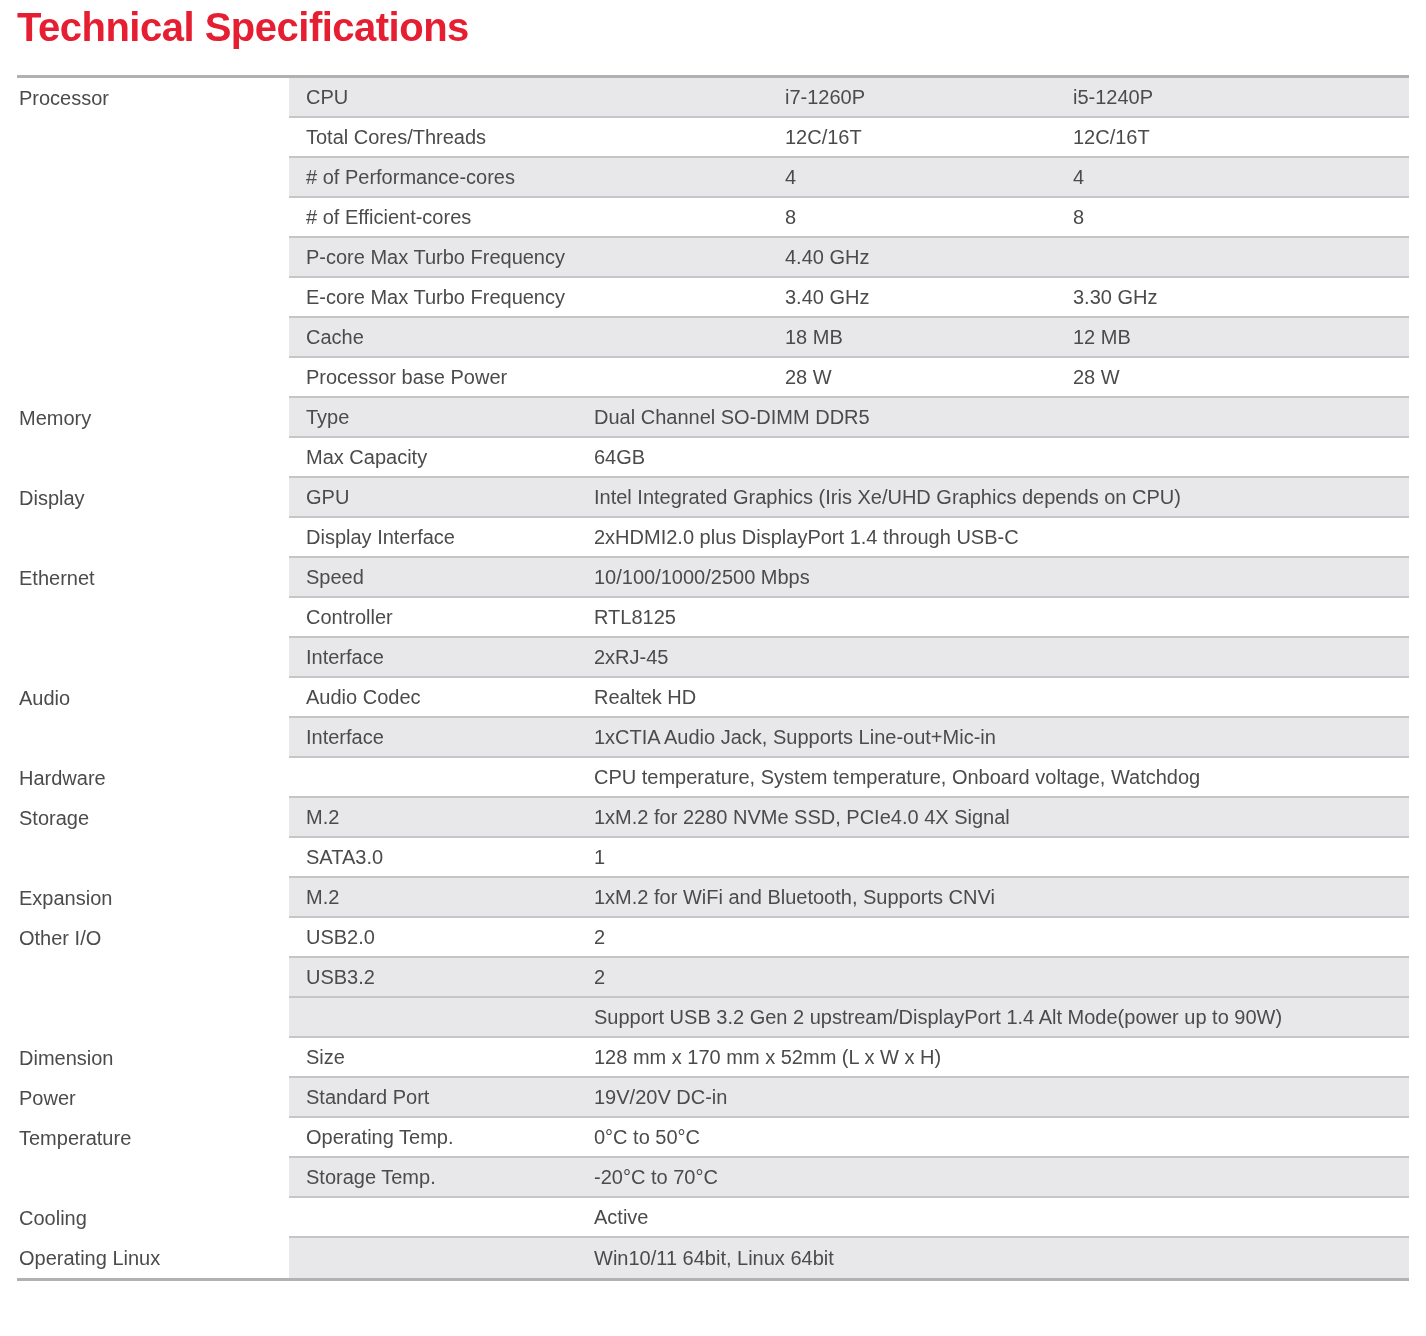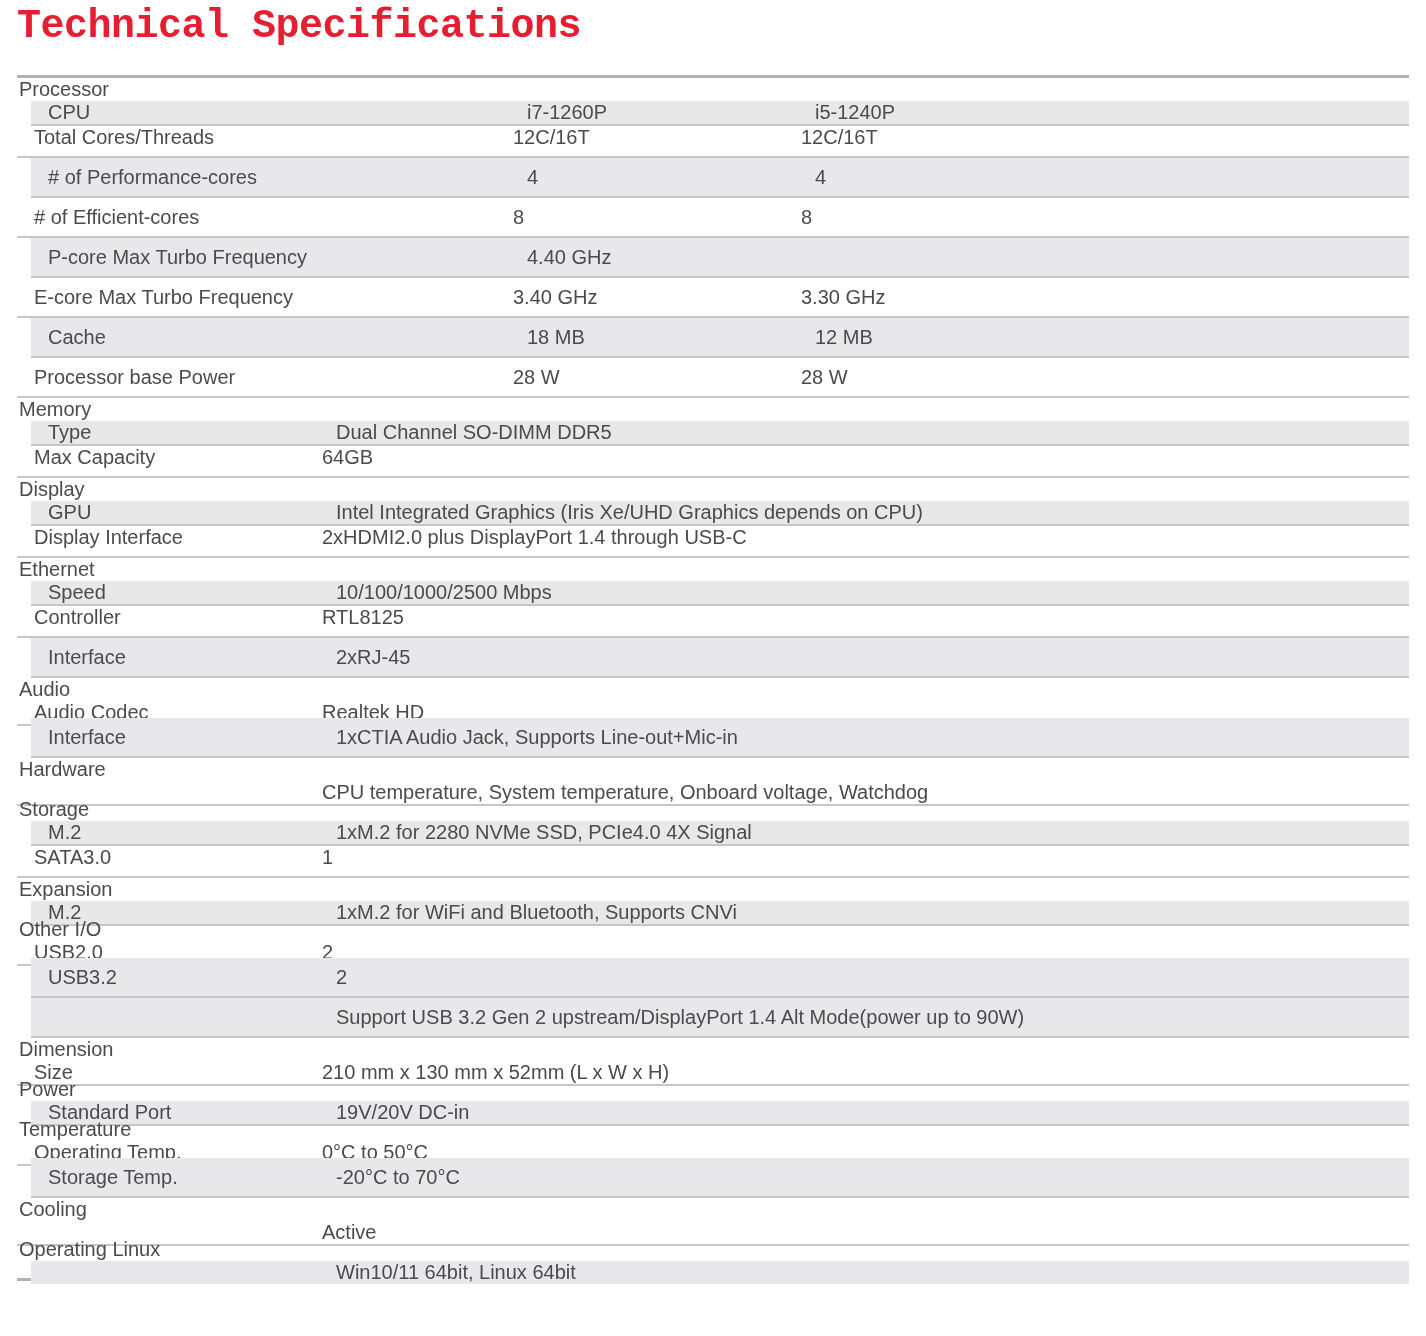--- a/index.html
+++ b/index.html
@@ -17,53 +17,52 @@
     font-family: "Liberation Sans", "DejaVu Sans", sans-serif;
     color: var(--text);
     overflow: hidden;
   }
   .page { padding: 0 17px; }
   .header {
     height: 75px;
     display: flex;
     align-items: flex-start;
     padding-top: 5px;
-    font-family: Liberation Mono, monospace;
   }
   .page-title {
     margin: 0;
     font-size: 40px;
     font-weight: 600;
     letter-spacing: -0.5px;
     color: var(--accent);
     line-height: 1.1;
   }
   .spec-table {
     border-top: 3px solid var(--table-rule);
     border-bottom: 3px solid var(--table-rule);
   }
-  .row { display: flex; height: 40px; flex-direction: column; }
+  .row { display: flex; height: 40px; }
   .cat {
     width: 272px;
     flex: none;
     display: flex;
     align-items: center;
     padding-left: 2px;
     font-size: 20px;
     white-space: nowrap;
   }
   .stripe {
     flex: 1;
     display: flex;
     align-items: stretch;
     border-bottom: 2px solid var(--row-divider);
     min-width: 0;
   }
   .row:last-child .stripe { border-bottom: none; justify-content: space-between; }
-  .stripe.shaded { background: var(--row-stripe); margin-left: 14px; }
+  .stripe.shaded { background: var(--row-stripe); }
   .cell {
     display: flex;
     align-items: center;
     font-size: 20px;
     white-space: nowrap;
     overflow: visible;
   }
   .lbl { width: 305px; flex: none; padding-left: 17px; }
   .stripe.dual .lbl { width: 496px; }
   .val { flex: 1; min-width: 0; }
@@ -250,21 +249,21 @@
         <div class="cat"></div>
         <div class="stripe shaded">
           <div class="cell lbl"></div>
           <div class="cell val">Support USB 3.2 Gen 2 upstream/DisplayPort 1.4 Alt Mode(power up to 90W)</div>
         </div>
       </div>
       <div class="row">
         <div class="cat">Dimension</div>
         <div class="stripe">
           <div class="cell lbl">Size</div>
-          <div class="cell val">210 mm x 130 mm x 52mm (L x W x H)</div>
+          <div class="cell val">128 mm x 170 mm x 52mm (L x W x H)</div>
         </div>
       </div>
       <div class="row">
         <div class="cat">Power</div>
         <div class="stripe shaded">
           <div class="cell lbl">Standard Port</div>
           <div class="cell val">19V/20V DC-in</div>
         </div>
       </div>
       <div class="row">

